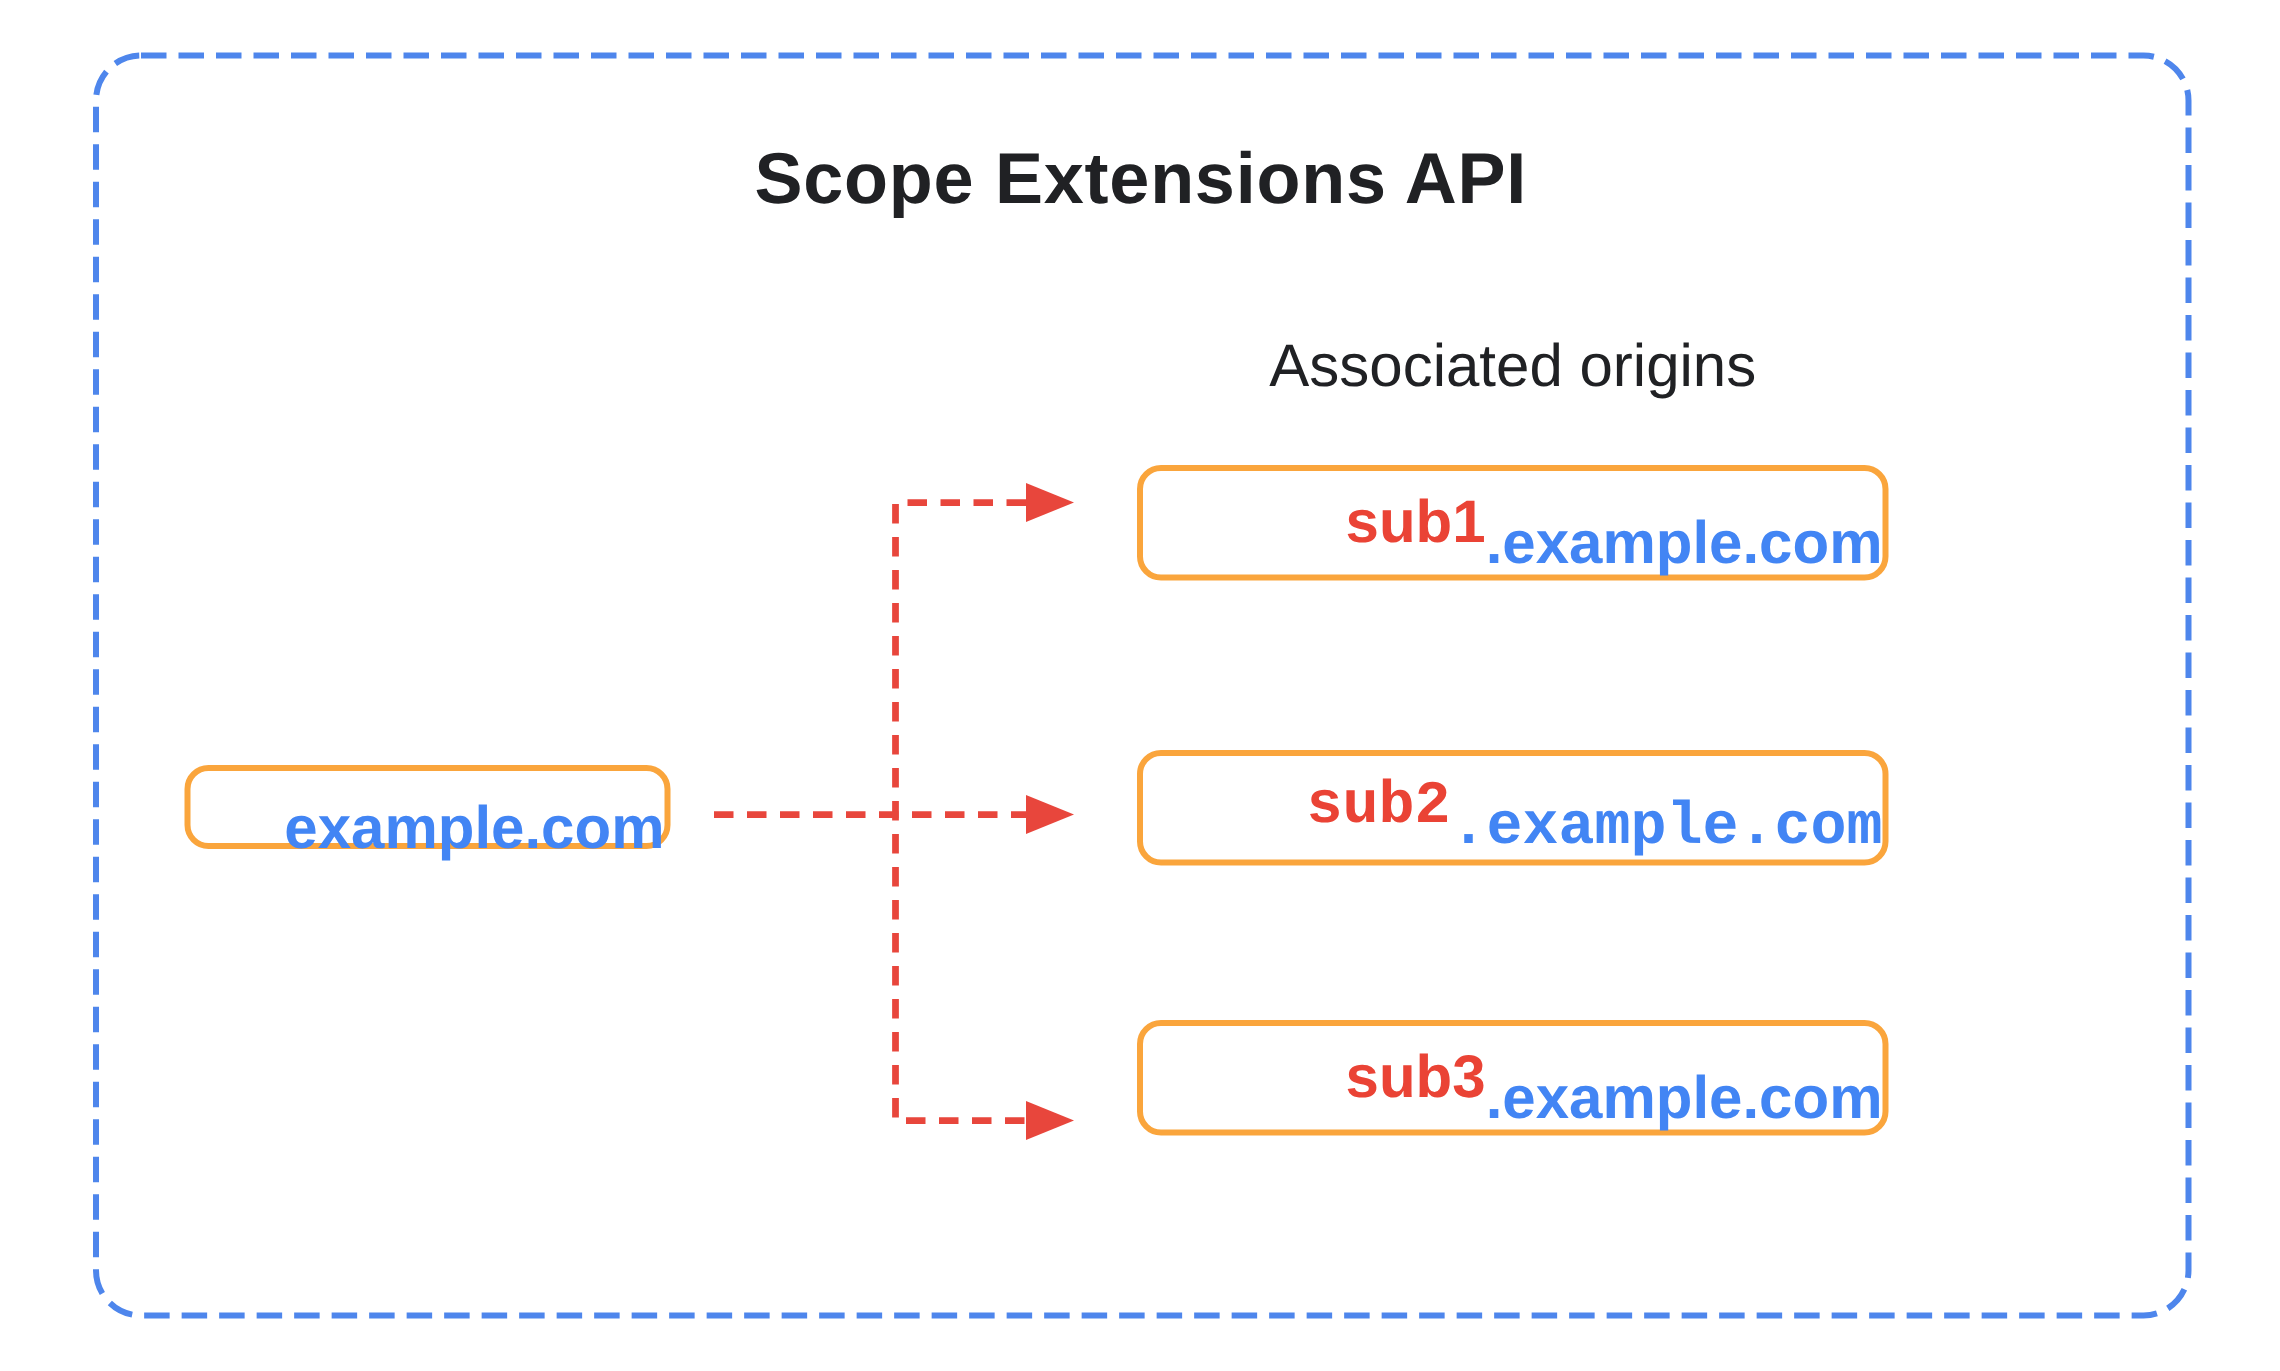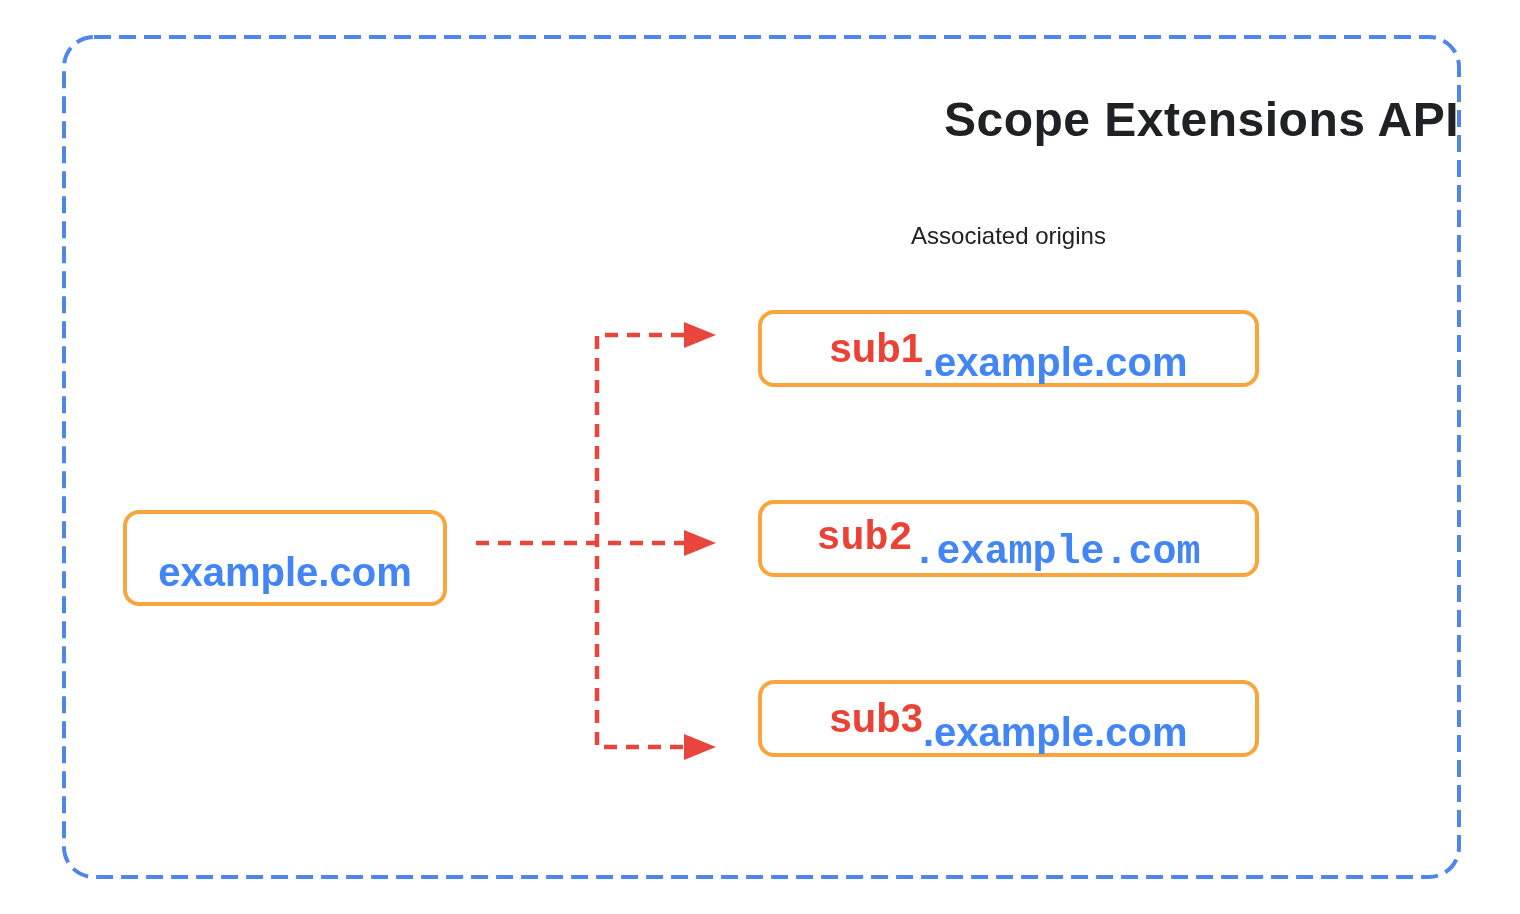--- a/index.html
+++ b/index.html
@@ -19,41 +19,41 @@
     width:1520px;height:914px;
     background:var(--canvas-bg);
     overflow:hidden;
   }
   .arrow-layer{
     position:absolute;left:0;top:0;width:1520px;height:914px;
     pointer-events:none;
   }
   .title{
     position:absolute;left:62px;top:92px;width:1397px;
-    text-align:right;
+    text-align:center;
     font-size:48px;font-weight:700;color:var(--text-black);
     letter-spacing:0.5px;
   }
   .section-label{
     position:absolute;
-    font-size:24px;font-weight:400;color:var(--text-black);
+    font-size:40px;font-weight:400;color:var(--text-black);
     text-align:center;
   }
   .label-associated{left:758px;top:222px;width:501px;}
   .label-main{left:123px;top:430px;width:324px;}
   .origin-box{
     position:absolute;
     background:var(--canvas-bg);
     border:4px solid var(--box-border-orange);
     border-radius:16px;
-    display:flex;align-items:center;justify-content:center;
+    display:flex;align-items:center;justify-content:flex-end;
     font-size:40px;font-weight:700;
     white-space:nowrap;
   }
-  .main-box{left:123px;top:510px;width:324px;height:96px;}
+  .main-box{left:123px;top:510px;width:324px;height:56px;}
   .sub-box{left:758px;width:501px;height:77px;}
   .sub-box-1{top:310px;}
   .sub-box-2{top:500px;font-family:Liberation Mono, monospace;}
   .sub-box-3{top:680px;}
   .domain-blue{color:var(--domain-blue);margin-top:28px;}
   .sub-red{color:var(--sub-red);}
   .red-dash{
     stroke:var(--arrow-red);
     stroke-width:4.5;
     stroke-dasharray:13 9;

